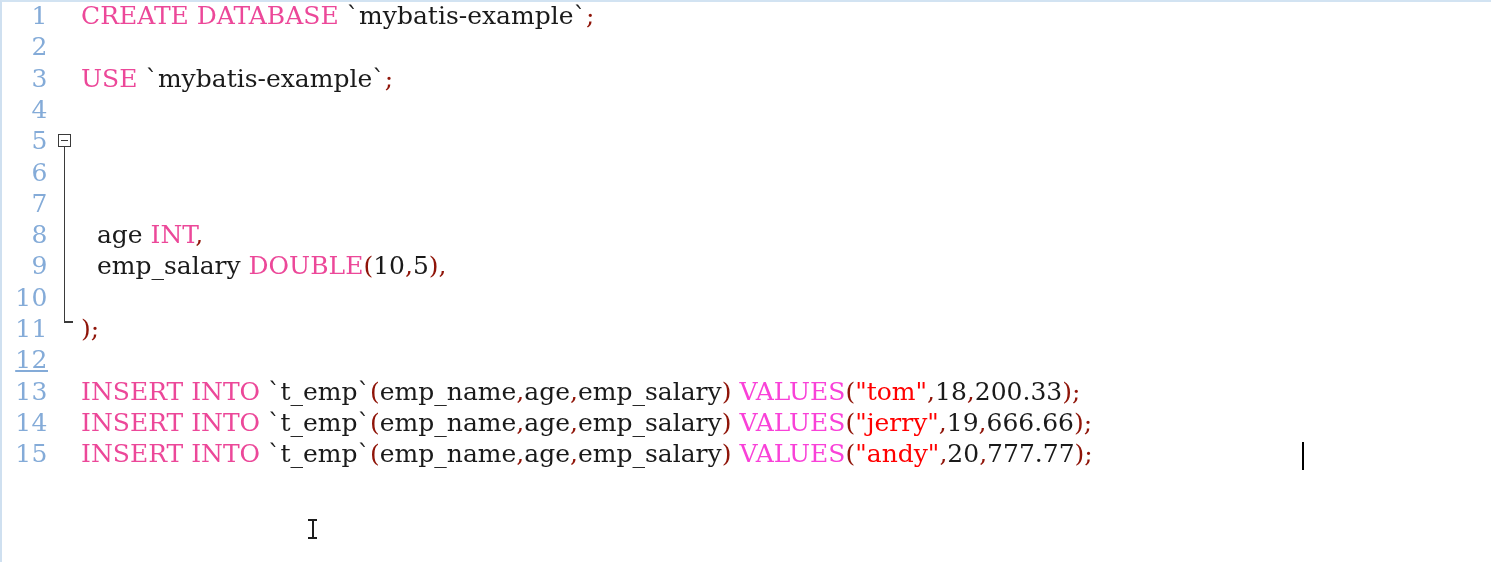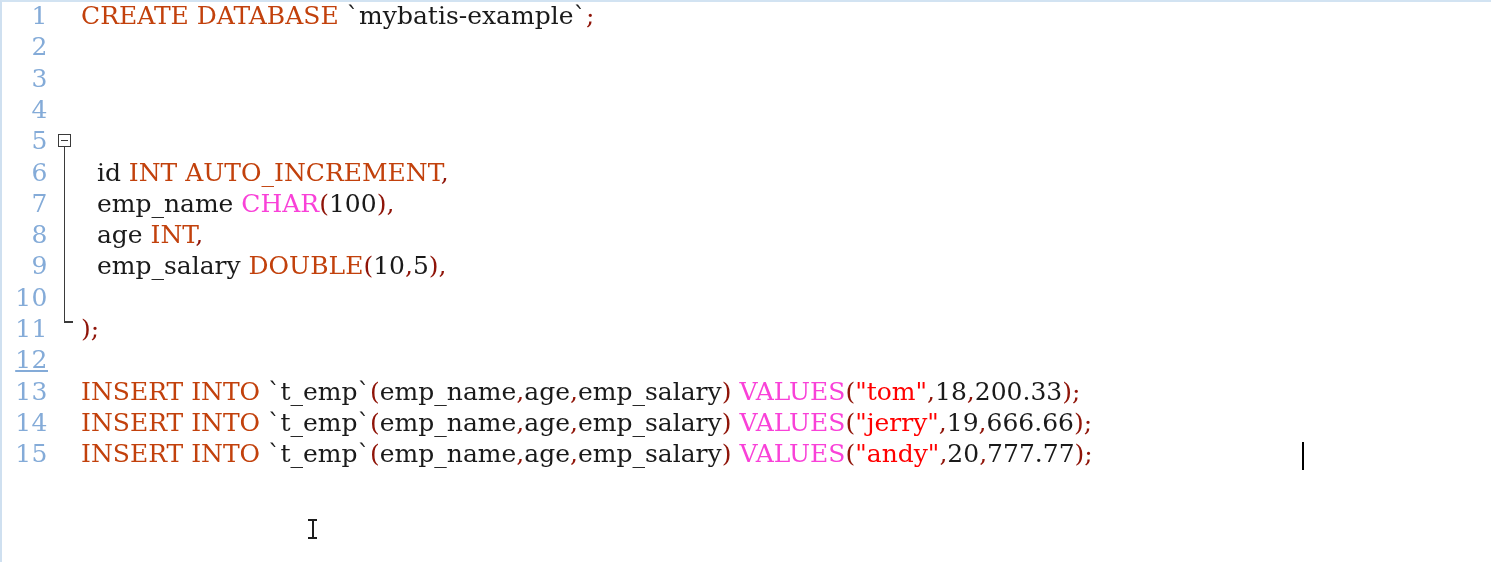--- a/index.html
+++ b/index.html
@@ -93,21 +93,21 @@
     left: 79px;
     height: 31.3px;
     line-height: 31.3px;
     white-space: pre;
     font-family: "DejaVu Serif", serif;
     font-size: 25px;
     letter-spacing: 0px;
   }
   .line span { white-space: pre; }
 
-  .kw   { color: #c2410c; }   
+  .kw   { color: #ec4899; }   
   .type { color: #f941d8; }   
   .id   { color: #1a1a1a; }   
   .pun  { color: #8f1408; }   
   .str  { color: #ff0000; }   
   .num  { color: #1a1a1a; }   
 
   
   .caret {
     position: absolute;
     width: 2px;
@@ -164,23 +164,22 @@
 
   <div class="foldcol">
       <div class="fold-box" style="top: 132.2px; left: 0px;"></div>
       <div class="fold-stem" style="top: 145.2px; left: 5.6px; height: 173.8px;"></div>
       <div class="fold-foot" style="top: 319px; left: 5.6px; width: 9px;"></div>
     </div>
 
   <div class="code">
       <div class="line" style="top: -2px;"><span class="kw">CREATE DATABASE </span><span class="id">`mybatis-example`</span><span class="pun">;</span></div>
       <div class="line" style="top: 29.3px;"></div>
+      <div class="line" style="top: 60.6px;"><span class="kw">USE </span><span class="id">`mybatis-example`</span><span class="pun">;</span></div>
       <div class="line" style="top: 91.9px;"></div>
-      <div class="line" style="top: 154.5px;"><span class="id">  id </span><span class="kw">INT AUTO_INCREMENT</span><span class="pun">,</span></div>
-      <div class="line" style="top: 185.8px;"><span class="id">  emp_name </span><span class="type">CHAR</span><span class="pun">(</span><span class="num">100</span><span class="pun">),</span></div>
       <div class="line" style="top: 217.1px;"><span class="id">  age </span><span class="kw">INT</span><span class="pun">,</span></div>
       <div class="line" style="top: 248.4px;"><span class="id">  emp_salary </span><span class="kw">DOUBLE</span><span class="pun">(</span><span class="num">10</span><span class="pun">,</span><span class="num">5</span><span class="pun">),</span></div>
       <div class="line" style="top: 311px;"><span class="pun">);</span></div>
       <div class="line" style="top: 342.3px;"></div>
       <div class="line" style="top: 373.6px;"><span class="kw">INSERT INTO </span><span class="id">`t_emp`</span><span class="pun">(</span><span class="id">emp_name</span><span class="pun">,</span><span class="id">age</span><span class="pun">,</span><span class="id">emp_salary</span><span class="pun">) </span><span class="type">VALUES</span><span class="pun">(</span><span class="str">"tom"</span><span class="pun">,</span><span class="num">18</span><span class="pun">,</span><span class="num">200.33</span><span class="pun">);</span></div>
       <div class="line" style="top: 404.9px;"><span class="kw">INSERT INTO </span><span class="id">`t_emp`</span><span class="pun">(</span><span class="id">emp_name</span><span class="pun">,</span><span class="id">age</span><span class="pun">,</span><span class="id">emp_salary</span><span class="pun">) </span><span class="type">VALUES</span><span class="pun">(</span><span class="str">"jerry"</span><span class="pun">,</span><span class="num">19</span><span class="pun">,</span><span class="num">666.66</span><span class="pun">);</span></div>
       <div class="line" style="top: 436.2px;"><span class="kw">INSERT INTO </span><span class="id">`t_emp`</span><span class="pun">(</span><span class="id">emp_name</span><span class="pun">,</span><span class="id">age</span><span class="pun">,</span><span class="id">emp_salary</span><span class="pun">) </span><span class="type">VALUES</span><span class="pun">(</span><span class="str">"andy"</span><span class="pun">,</span><span class="num">20</span><span class="pun">,</span><span class="num">777.77</span><span class="pun">);</span></div>
     </div>
 
   <div class="ibeam" style="left: 306px; top: 516px;">

